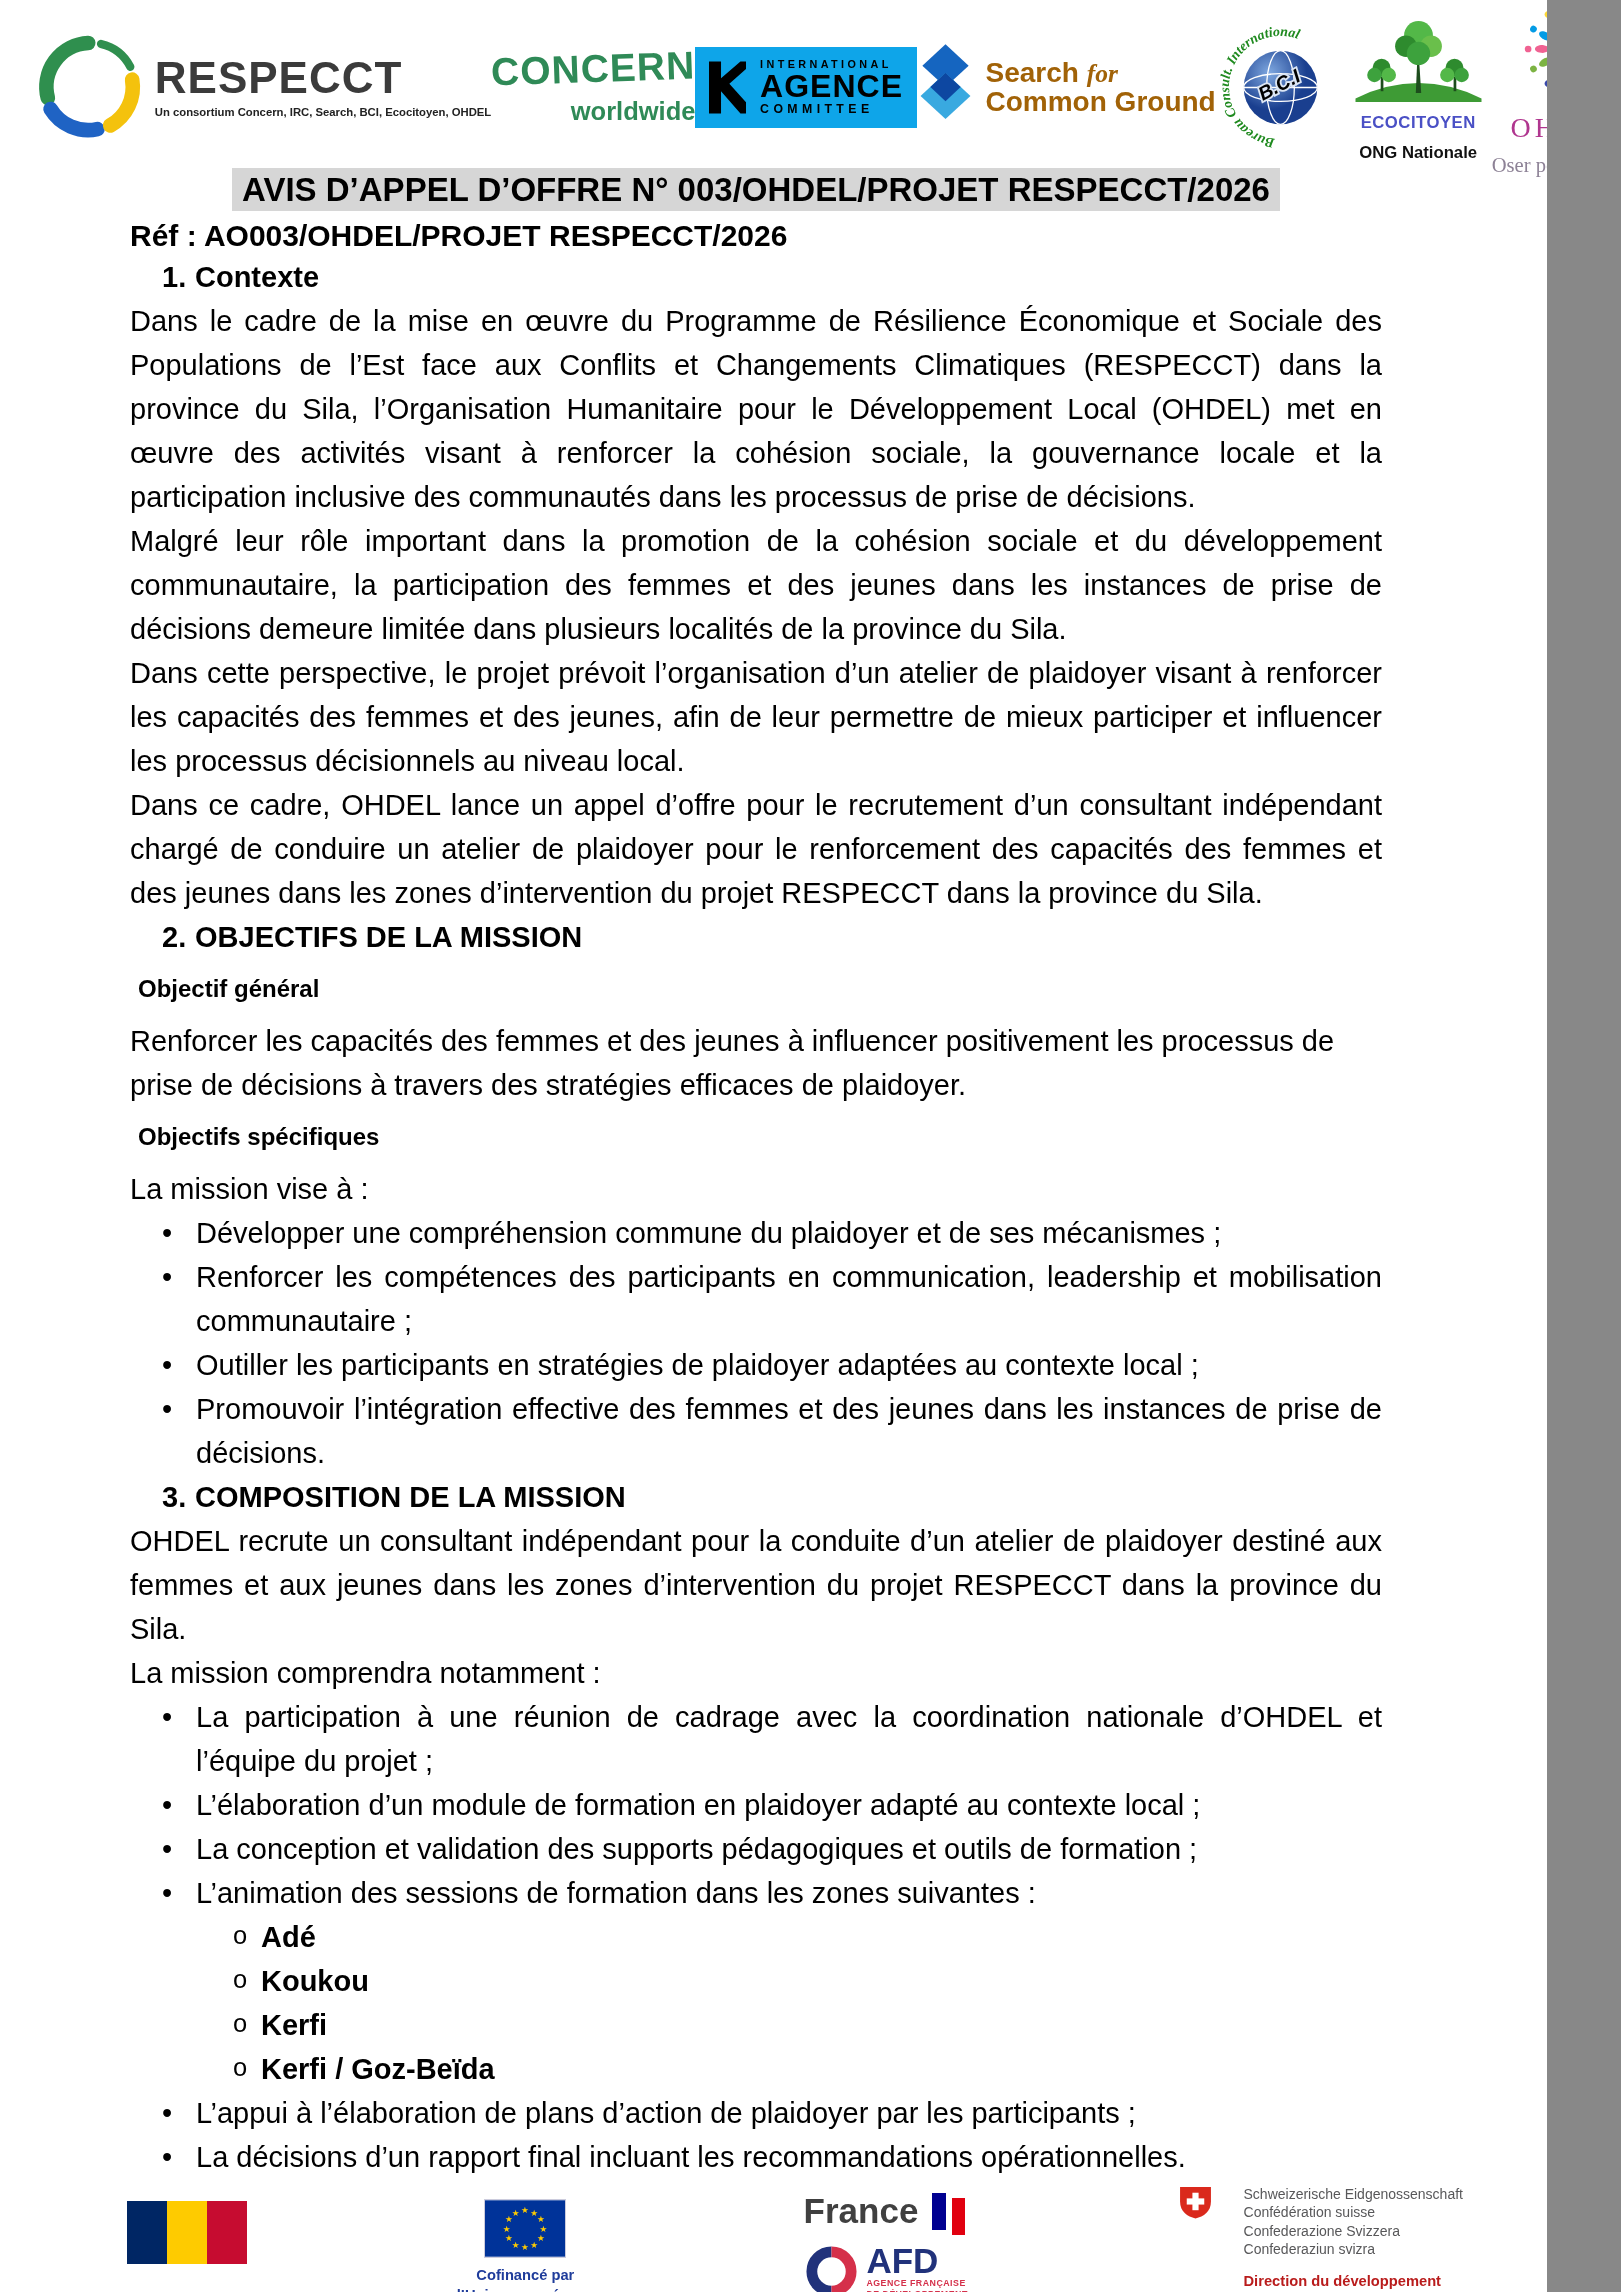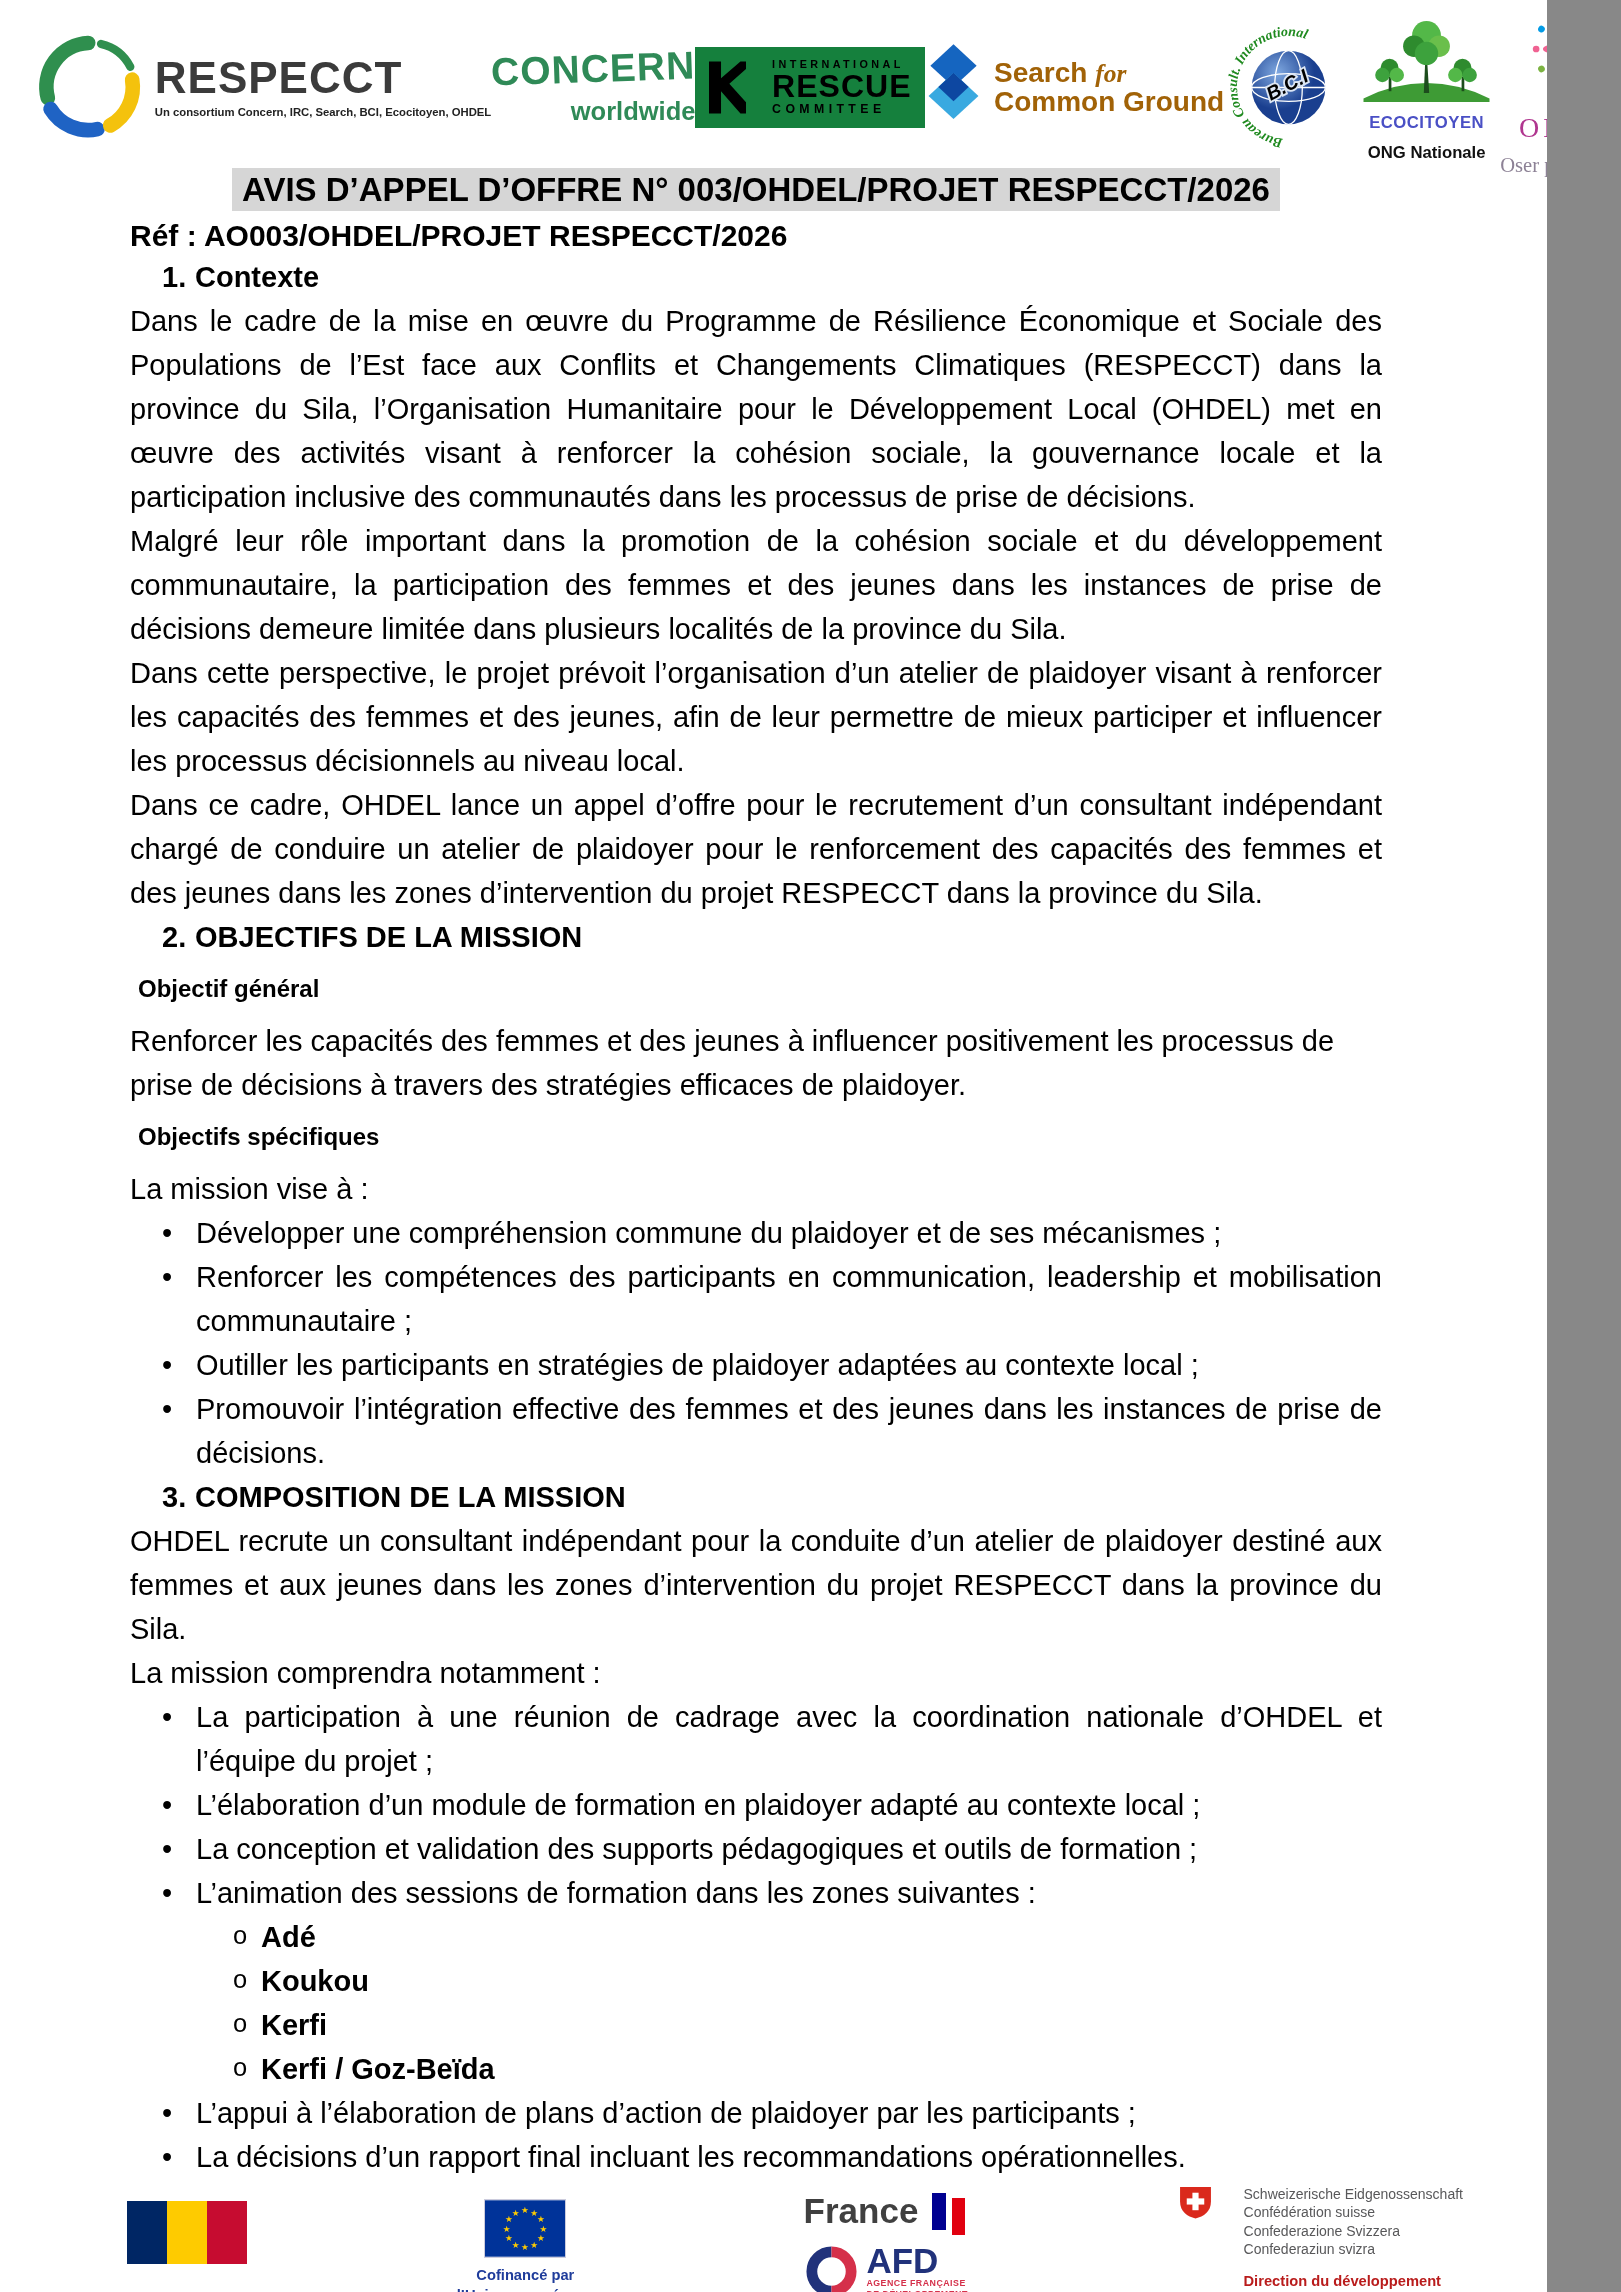--- a/index.html
+++ b/index.html
@@ -11,21 +11,21 @@
   
   .hdr{display:flex;align-items:center;justify-content:space-between;
        padding:25.5px 35px 5.9px 35px;height:155px;box-sizing:border-box;}
   .logo{display:flex;align-items:center;gap:9.8px;flex:0 0 auto;}
   .respecct-text{display:flex;flex-direction:column;}
   .respecct-word{font-size:44px;font-weight:800;color:#3b3b3b;letter-spacing:1px;line-height:1;}
   .respecct-tag{font-size:11.3px;font-weight:600;color:#222;margin-top:5.9px;}
   .concern{display:flex;flex-direction:column;align-items:flex-end;}
   .concern-word{font-size:39px;font-weight:800;color:#2f8a57;letter-spacing:1px;line-height:.95;transform:rotate(-2deg);}
   .concern-sub{font-size:25.5px;font-weight:700;color:#2f8a57;line-height:1;margin-top:2px;}
-  .irc{background:#15803d;display:flex;align-items:center;gap:26px;padding:11.8px 13.7px;}
+  .irc{background:#0ea5e9;display:flex;align-items:center;gap:14px;padding:11.8px 13.7px;}
   .irc-txt{display:flex;flex-direction:column;align-items:flex-start;}
   .irc-l1{font-size:10.8px;font-weight:700;letter-spacing:3.4px;}
   .irc-l2{font-size:32px;font-weight:900;letter-spacing:1px;line-height:1;}
   .irc-l3{font-size:12.3px;font-weight:700;letter-spacing:4.4px;}
   .sfcg{display:flex;align-items:center;gap:11.8px;}
   .sfcg-txt{font-size:28px;font-weight:800;line-height:1.05;color:#a16207;}
   .sfcg-for{font-family:"Liberation Serif",serif;font-style:italic;font-weight:600;font-size:25.5px;}
   .eco{display:flex;flex-direction:column;align-items:center;}
   .eco-l1{font-size:16.7px;font-weight:800;color:#4a50c5;letter-spacing:0.5px;margin-top:2px;}
   .eco-l2{font-size:16.7px;font-weight:800;color:#111;}
@@ -94,21 +94,21 @@
       <span class="concern-word">CONCERN</span>
       <span class="concern-sub">worldwide</span>
     </div>
 
     <div class="logo irc">
       <svg width="37" height="55" viewBox="0 0 40 56">
         <polygon points="0,0 13,0 13,18 34,0 40,0 40,8 22,24 40,44 40,56 34,56 13,32 13,56 0,56" fill="#000"></polygon>
       </svg>
       <div class="irc-txt">
         <span class="irc-l1">INTERNATIONAL</span>
-        <span class="irc-l2">RESCUE</span>
+        <span class="irc-l2">AGENCE</span>
         <span class="irc-l3">COMMITTEE</span>
       </div>
     </div>
 
     <div class="logo sfcg">
       <svg width="57" height="86" viewBox="0 0 64 96">
         <polygon points="32,0 58,24 32,48 6,24" fill="#1565c0"></polygon>
         <polygon points="32,32 60,58 32,84 4,58" fill="#39a9e0"></polygon>
         <polygon points="32,32 49,48 32,64 15,48" fill="#0d47a1"></polygon>
       </svg>

